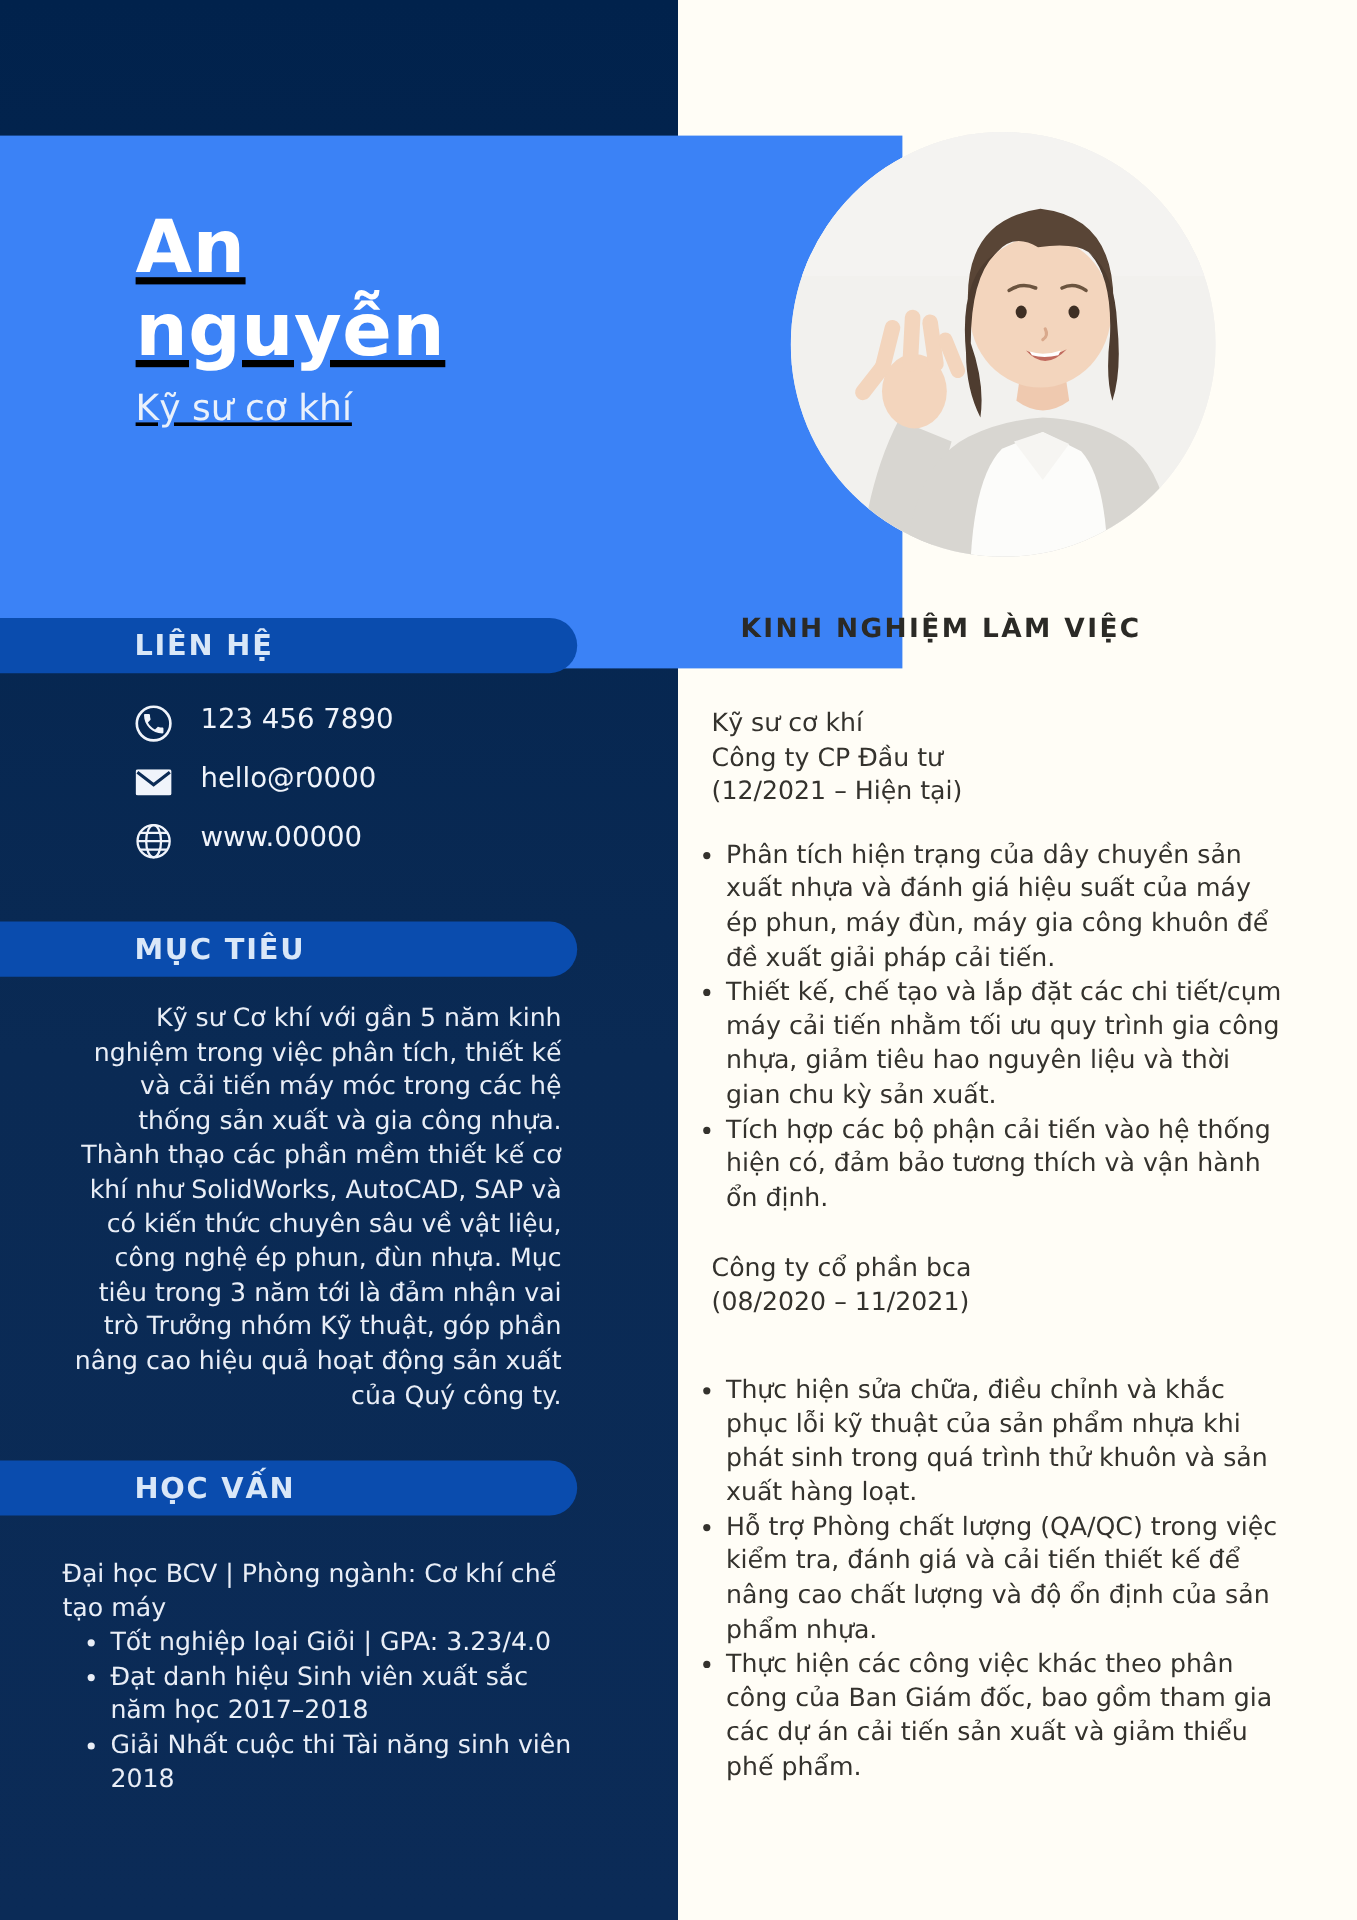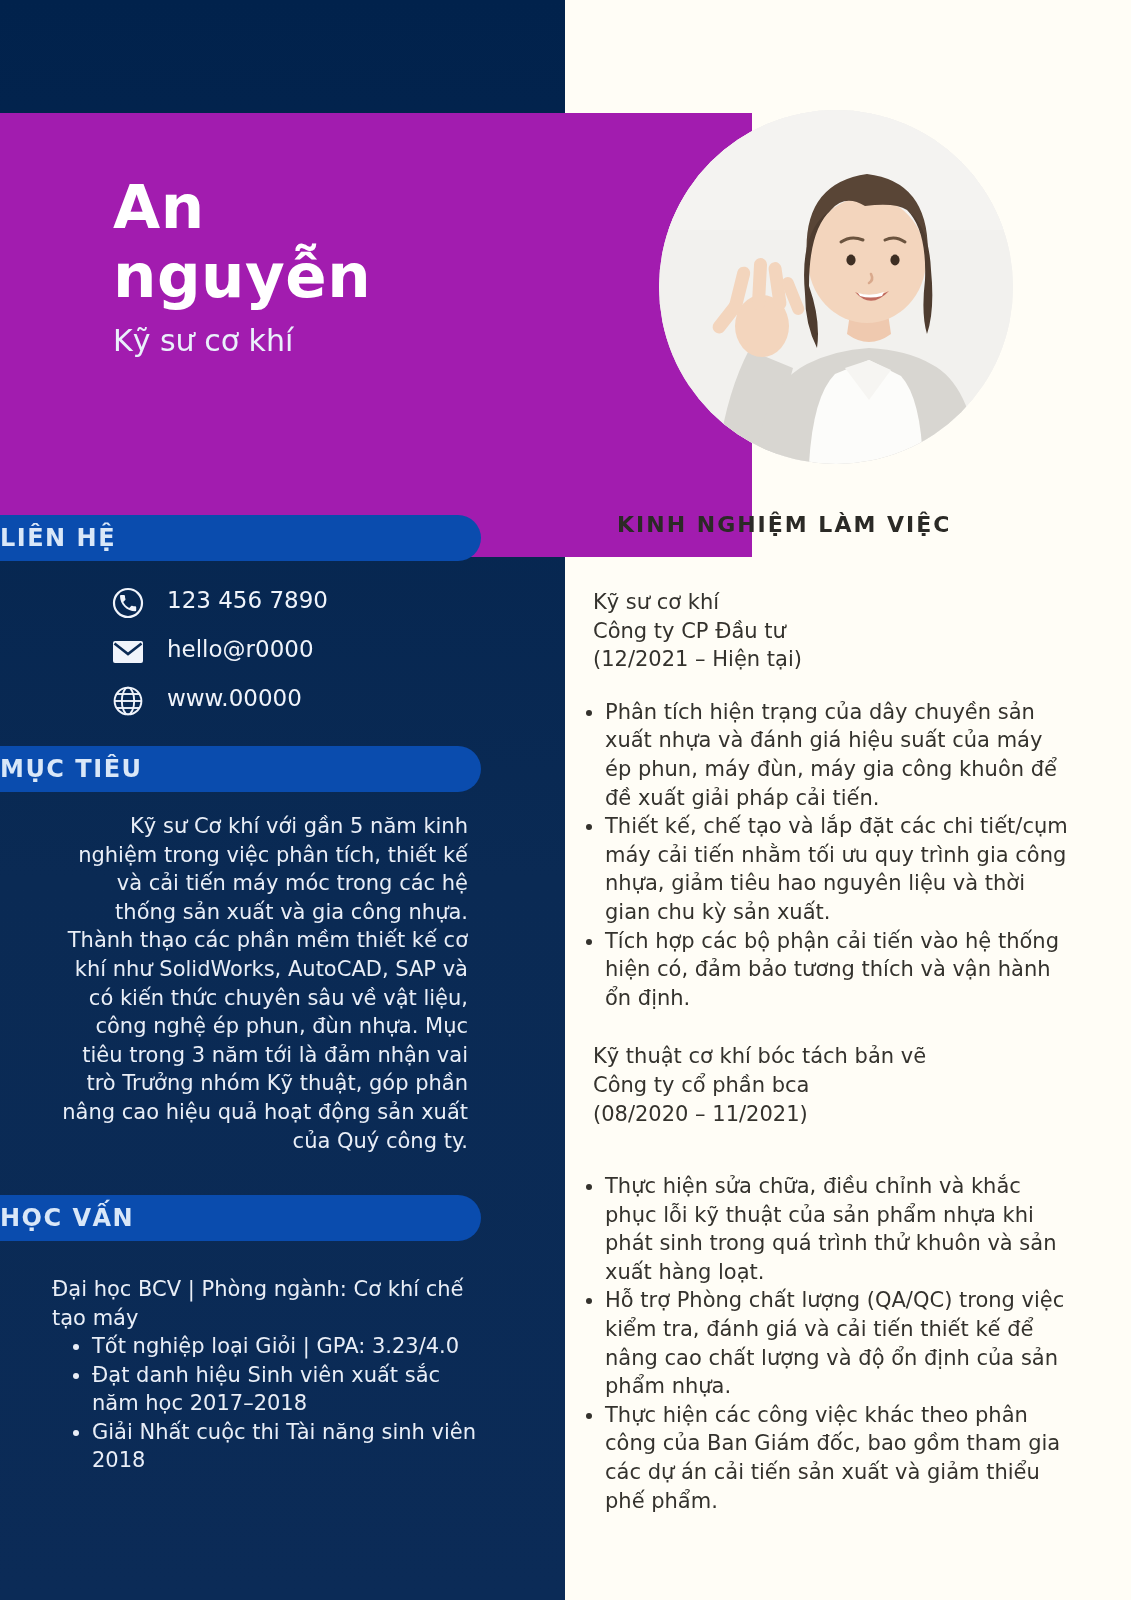--- a/index.html
+++ b/index.html
@@ -10,39 +10,39 @@
   }
   
   .sidebar-bg {
     position:absolute; left:0; top:0; width:565px; height:1600px;
     background:linear-gradient(180deg,#01224C 0%, #0A2A54 55%, #0B2B57 100%);
     z-index:1;
   }
   
   .banner {
     position:absolute; left:0; top:113px; width:752px; height:444px;
-    background:#a21caf; z-index:2;
+    background:#3b82f6; z-index:2;text-decoration:underline;
   }
   .banner-inner { padding:60px 0 0 113px; color:#FFFFFF; }
   .name-line { font-size:61px; font-weight:600; line-height:1.13; letter-spacing:0.5px; }
   .job-subtitle { font-size:30px; font-weight:400; color:#EAF1FB; margin-top:12px; }
   
   .photo {
     position:absolute; left:659px; top:110px; width:354px; height:354px;
     border-radius:50%; overflow:hidden; z-index:3; background:#F1F0EE;
   }
   .photo svg { display:block; }
   
   .side-content { position:absolute; left:0; top:515px; width:565px; z-index:4; color:#E9EEF7; }
   .pill {
     width:481px; height:46px; background:#0A4CAE; border-radius:0 23px 23px 0;
     color:#D9E7F8; font-size:24px; font-weight:600; letter-spacing:1.5px;
-    line-height:46px; box-sizing:border-box;
-  }
-  .pill.objective-pill { margin-top:29px; }
+    line-height:46px; padding-left:112px; box-sizing:border-box;
+  }
+  .pill.objective-pill { margin-top:51px; }
   .pill.education-pill { margin-top:40px; }
   .contact-list { margin:26px 0 0 112px; }
   .contact-row { display:flex; align-items:flex-start; margin-bottom:17px; font-size:23px; color:#F0F4FB; }
   .contact-icon { width:32px; height:32px; margin-right:23px; flex:none; display:flex; align-items:center; justify-content:center; }
   .objective-text { margin:20px 0 0 62px; width:406px; font-size:21px; line-height:28.6px; color:#E9EEF7;text-align:right; }
   .education-block { margin:34px 0 0 52px; width:440px; font-size:21px; line-height:28.5px; color:#E9EEF7; }
   .edu-list { margin:0; padding-left:40px; width:392px; }
   .edu-list li { margin:0; }
   
   .main-col { position:absolute; left:565px; top:0; width:566px; height:1600px; z-index:2; }
@@ -177,21 +177,20 @@
       <div>(12/2021 – Hiện tại)</div>
     </div>
 
     <ul class="job-bullets">
       <li>Phân tích hiện trạng của dây chuyền sản xuất nhựa và đánh giá hiệu suất của máy ép phun, máy đùn, máy gia công khuôn để đề xuất giải pháp cải tiến.</li>
       <li>Thiết kế, chế tạo và lắp đặt các chi tiết/cụm máy cải tiến nhằm tối ưu quy trình gia công nhựa, giảm tiêu hao nguyên liệu và thời gian chu kỳ sản xuất.</li>
       <li>Tích hợp các bộ phận cải tiến vào hệ thống hiện có, đảm bảo tương thích và vận hành ổn định.</li>
     </ul>
 
     <div class="job-header second">
-      <div>Kỹ thuật cơ khí bóc tách bản vẽ</div>
       <div>Công ty cổ phần bca</div>
       <div>(08/2020 – 11/2021)</div>
     </div>
 
     <ul class="job-bullets second">
       <li>Thực hiện sửa chữa, điều chỉnh và khắc phục lỗi kỹ thuật của sản phẩm nhựa khi phát sinh trong quá trình thử khuôn và sản xuất hàng loạt.</li>
       <li>Hỗ trợ Phòng chất lượng (QA/QC) trong việc kiểm tra, đánh giá và cải tiến thiết kế để nâng cao chất lượng và độ ổn định của sản phẩm nhựa.</li>
       <li>Thực hiện các công việc khác theo phân công của Ban Giám đốc, bao gồm tham gia các dự án cải tiến sản xuất và giảm thiểu phế phẩm.</li>
     </ul>
 

